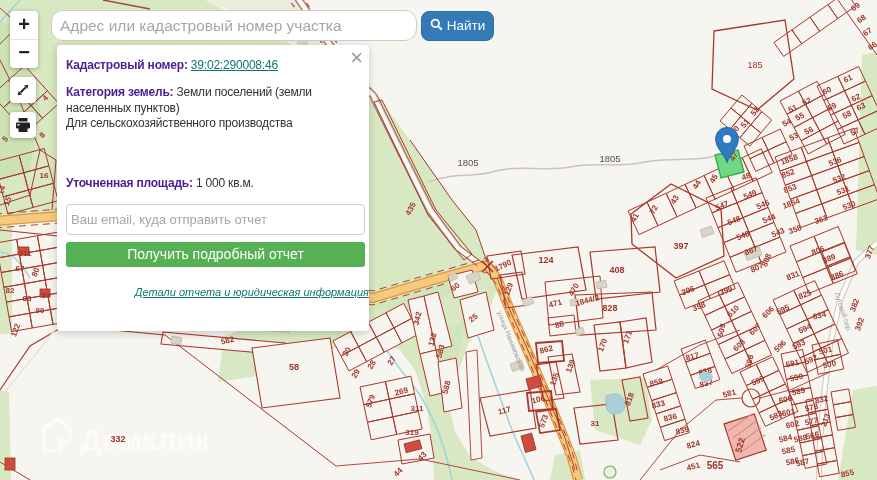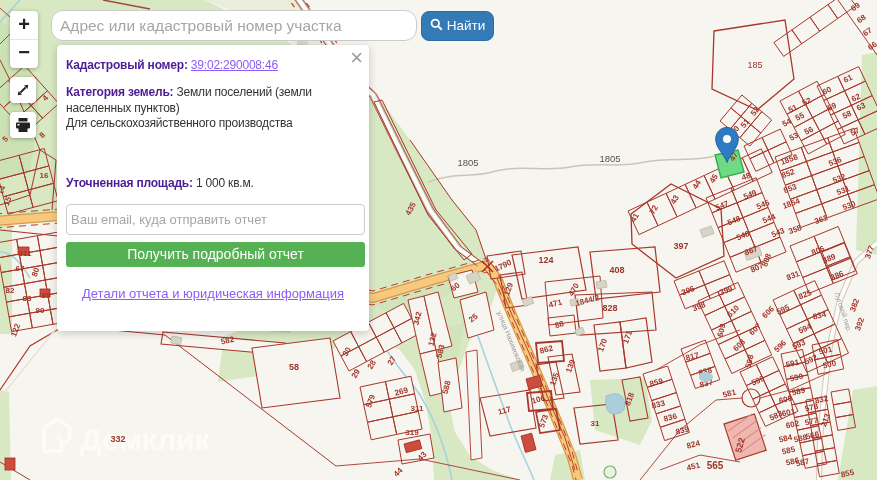--- a/index.html
+++ b/index.html
@@ -9,26 +9,26 @@
 #zoomctl { left:10px; top:11px; width:28px; height:57px; }
 #zoomctl .zb { width:28px; height:28px; text-align:center; font-size:20px; font-weight:bold; color:#222; line-height:27px; }
 #zoomctl .sep { border-top:1px solid #e5e5e5; }
 #fsbtn { left:10px; top:77px; width:26px; height:26px; }
 #prbtn { left:10px; top:112px; width:26px; height:26px; }
 #searchbox { position:absolute; left:51px; top:10px; width:366px; height:31px; background:#fff; border:1px solid #ccc; border-radius:12px; color:#a6a6a6; font-size:15.5px; line-height:29px; padding-left:8px; white-space:nowrap; overflow:hidden; }
 #findbtn { position:absolute; left:421px; top:11px; width:73px; height:30px; background:#337ab7; border:1px solid #2e6da4; border-radius:8px; color:#fff; font-size:13.5px; text-align:center; line-height:28px; }
 #popup { position:absolute; left:57px; top:45px; width:312px; height:286px; background:#fff; border-radius:4px; box-shadow:0 2px 8px rgba(0,0,0,0.2); font-size:12px; letter-spacing:-0.2px; color:#333; }
 #popup .abs { position:absolute; }
 #popup b { font-weight:bold; color:#4c1d95; }
-#popup a { color:#8b5cf6; text-decoration:underline; }
+#popup a { color:#0f766e; text-decoration:underline; }
 #popup .t { left:9px; width:300px; line-height:15.5px; white-space:nowrap; }
 #closex { right:6px; top:0px; font-size:22px; color:#9b9b9b; }
 #emailinp { left:9px; top:159px; width:299px; height:31px; border:1px solid #ccc; border-radius:4px; color:#a6a6a6; font-size:13px; line-height:29px; padding-left:4px; background:#fff; letter-spacing:0; }
 #greenbtn { left:9px; top:197px; width:299px; height:25px; background:#55b154; border-radius:3px; color:#fff; font-size:14px; text-align:center; line-height:24px; letter-spacing:0; }
-.clink { left:0; width:312px; text-align:center; font-size:13px; letter-spacing:0; }
+.clink { left:0; width:312px; text-align:right; font-size:11px; letter-spacing:0;font-style:italic; }
 </style></head>
 <body>
 <div id="stage">
 <svg width="877" height="480" viewBox="0 0 877 480" xmlns="http://www.w3.org/2000/svg" style="position:absolute;left:0;top:0">
 <rect width="877" height="480" fill="#f7f5ef"></rect>
 <path d="M0 0 L205 0 L275 35 L330 65 L372 88 L410 140 L452 200 L476 230 L487 262 L420 285 L373 298 L340 305 L250 266 L150 236 L60 216 L0 221 Z" fill="#d7e8c2"></path>
 <path d="M205 0 L295 0 L340 50 L372 88 L330 65 L250 18 Z" fill="#e9eedb"></path>
 <path d="M218 382 L224 336 L262 322 L330 310 L373 298 L420 284 L487 262 L499 284 L488 314 L469 342 L458 372 L449 404 L455 432 L470 456 L492 470 L520 480 L434 480 L432 440 L426 404 L415 370 L400 350 L378 340 L340 346 L300 360 L258 376 Z" fill="#d7e8c2"></path>
 <path d="M0 20 L22 36 L40 110 L30 170 L0 180 Z" fill="#cde2b4"></path>
 <path d="M373 298 L420 284 L450 274 L458 288 L430 306 L395 314 L378 308 Z" fill="#d2e4bc"></path>

